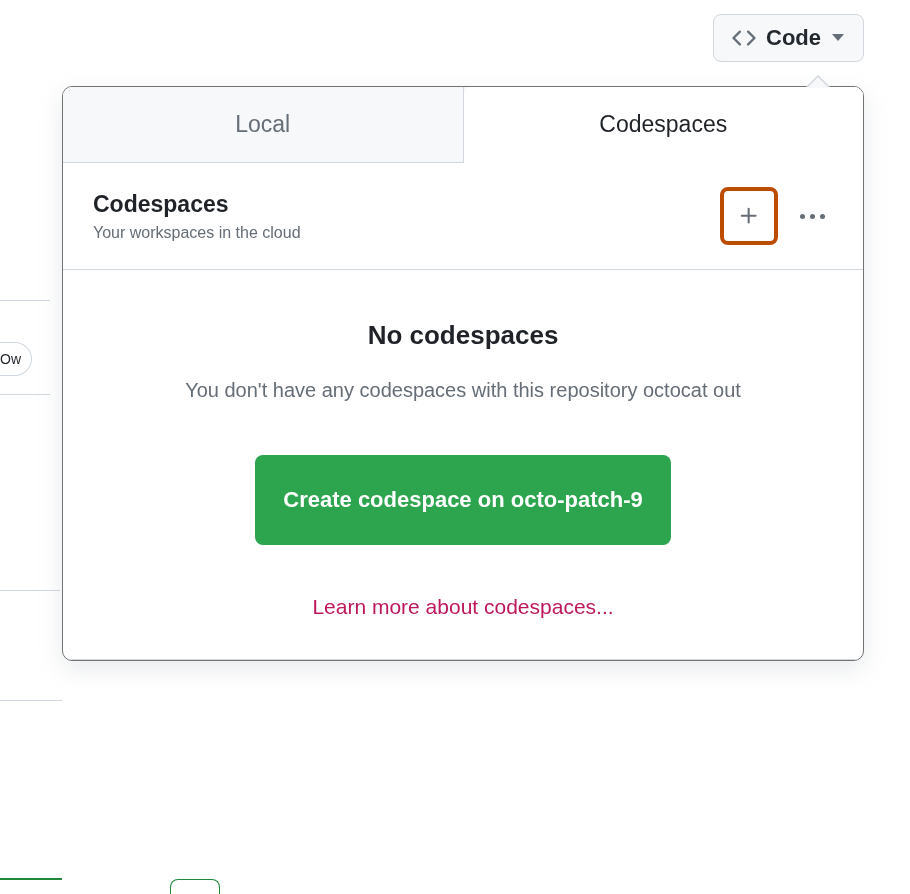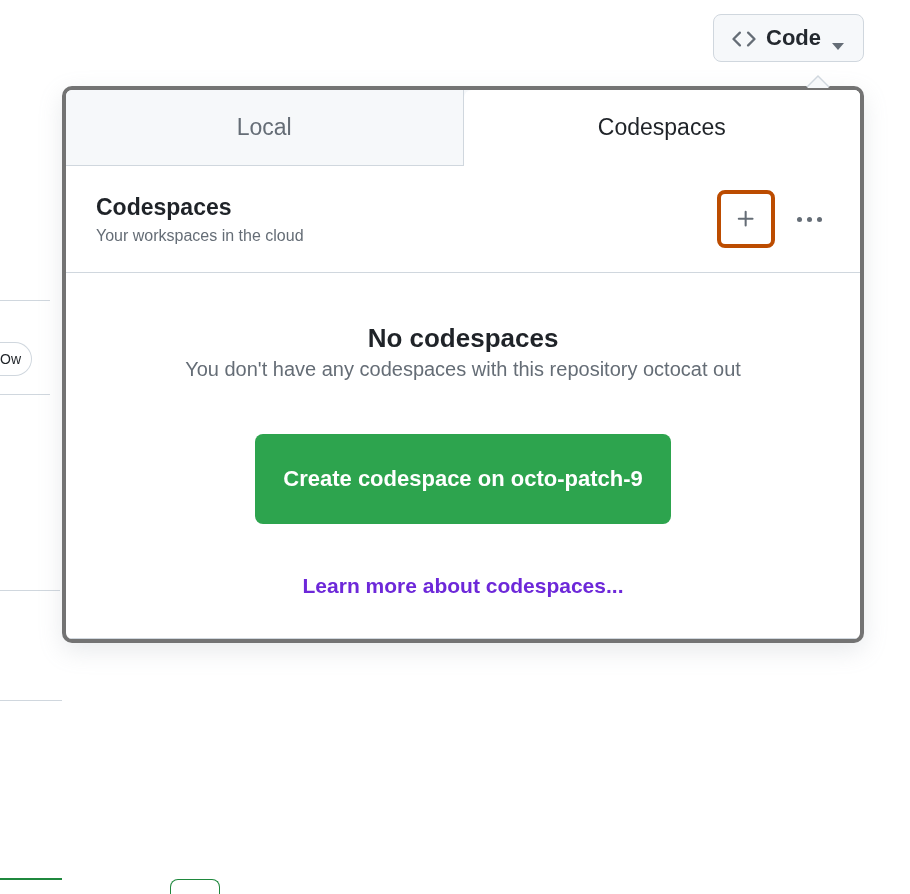--- a/index.html
+++ b/index.html
@@ -15,21 +15,21 @@
       position: relative;
       overflow: hidden;
     }
     
     
     .code-button {
       position: absolute;
       top: 14px;
       right: 46px;
       display: flex;
-      align-items: flex-end;
+      align-items: center;
       gap: 10px;
       padding: 10px 18px;
       background: #f6f8fa;
       border: 1px solid #d0d7de;
       border-radius: 8px;
       color: #24292f;
       font-size: 22px;
       font-weight: 600;
       cursor: pointer;
     }
@@ -58,21 +58,21 @@
       border-right: 11px solid transparent;
       border-bottom: 11px solid #f6f8fa;
     }
     
     
     .popover {
       position: absolute;
       top: 86px;
       left: 62px;
       right: 46px;
-      border: 4px solid #737373;
+      border: 1px solid #737373;
       border-radius: 10px;
       background: #ffffff;
       overflow: hidden;
       box-shadow: 0 8px 24px rgba(140,149,159,0.2);
     }
     
     
     .tabs {
       display: flex;
       background: #f6f8fa;
@@ -150,20 +150,21 @@
     
     .empty-state {
       padding: 50px 30px 40px;
       text-align: center;
       border-bottom: 1px solid #d0d7de;
     }
     .empty-state h3 {
       font-size: 26px;
       font-weight: 600;
       color: #1f2328;
+      margin-bottom: 24px;
     }
     .empty-state p {
       font-size: 20px;
       color: #656d76;
       line-height: 1.5;
       margin-bottom: 50px;
     }
     .create-button {
       display: inline-block;
       padding: 32px 28px;
@@ -171,23 +172,23 @@
       color: #ffffff;
       font-size: 22px;
       font-weight: 600;
       border: none;
       border-radius: 8px;
       cursor: pointer;
     }
     .learn-more {
       display: block;
       margin-top: 50px;
-      color: #6d28d9;
+      color: #be185d;
       font-size: 21px;
-      font-weight: 700;
+      font-weight: 400;
       text-decoration: none;
       cursor: pointer;
     }
     
     
     .footer {
       padding: 24px 30px;
       font-size: 19px;
       color: #656d76;
     }

